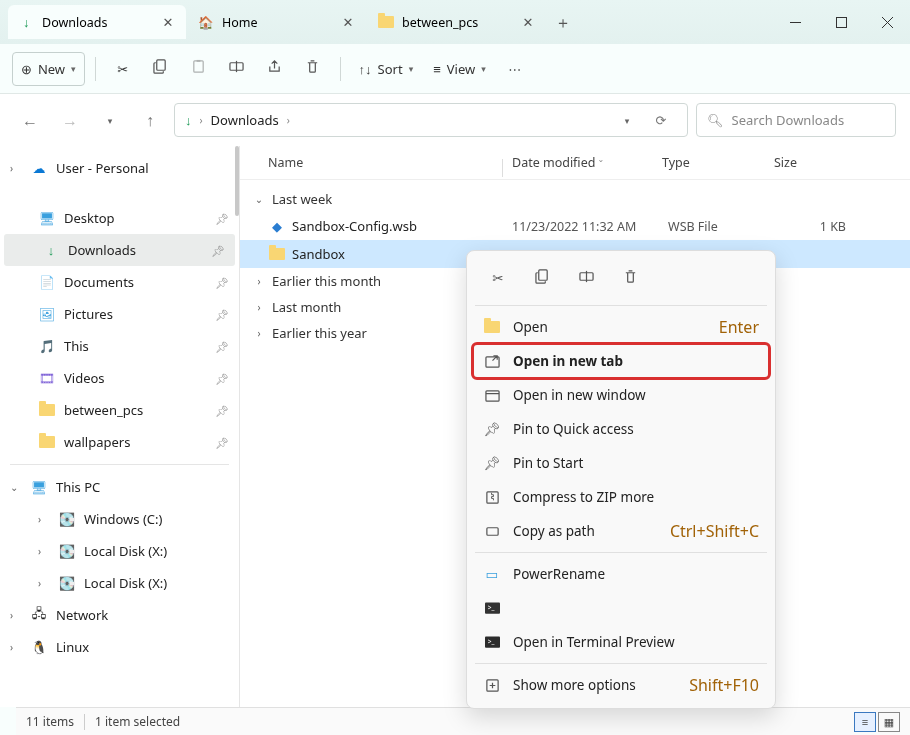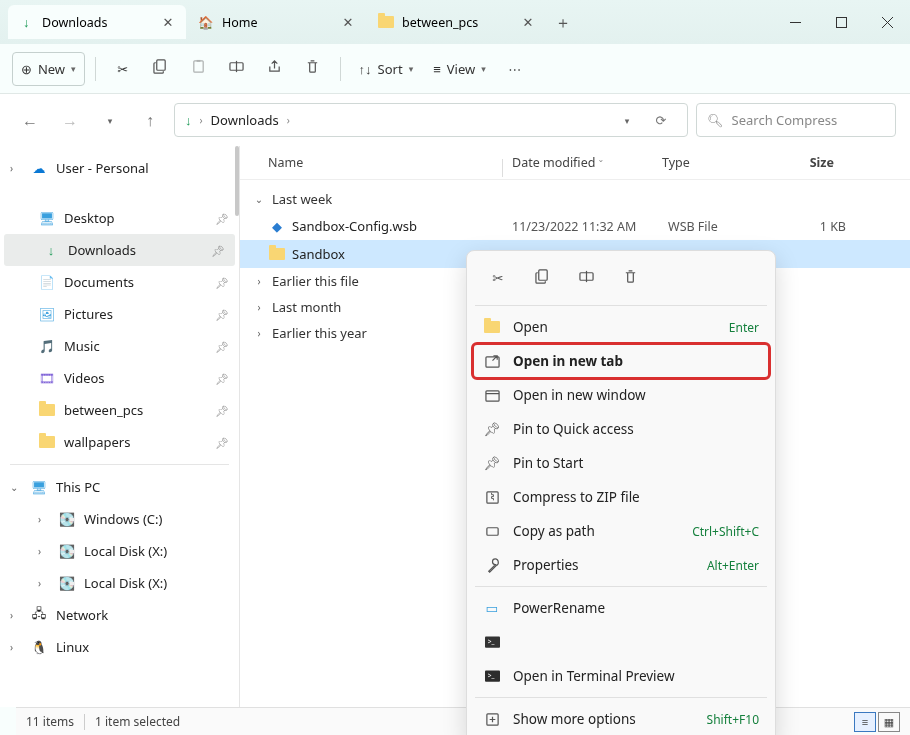--- a/index.html
+++ b/index.html
@@ -49,21 +49,21 @@
   .sb-icon { width: 18px; height: 18px; display: inline-flex; align-items: center; justify-content: center; }
   .sb-sep { height: 1px; background: #e5e5e5; margin: 6px 10px; }
   
   
   .content { flex: 1; display: flex; flex-direction: column; }
   .col-headers { display: flex; height: 34px; align-items: center; padding: 0 20px 0 28px; font-size: 12.5px; color: #444; border-bottom: 1px solid #eee; }
   .col-name { width: 244px; }
   .col-date { width: 150px; position: relative; }
   .col-date::before { content: ""; position: absolute; left: -10px; top: 6px; width: 1px; height: 18px; background: #ddd; }
   .col-type { width: 112px; }
-  .col-size { width: 60px; text-align: right; font-weight: bold; }
+  .col-size { width: 60px; text-align: left; }
   .sort-ind { font-size: 8px; color: #888; margin-left: 2px; vertical-align: super; }
   
   .file-list { flex: 1; padding-top: 6px; }
   .group-header { display: flex; align-items: center; padding: 4px 12px 4px 12px; font-size: 13px; color: #333; gap: 6px; }
   .group-header .exp { width: 14px; font-size: 10px; color: #666; text-align: center; }
   .file-row { display: flex; align-items: center; height: 28px; padding: 0 20px 0 28px; font-size: 13px; color: #222; gap: 6px; }
   .file-row.selected { background: #cde8ff; }
   .file-icon { width: 18px; height: 18px; display: inline-flex; align-items: center; justify-content: center; margin-right: 6px; }
   .f-name { width: 238px; display: flex; align-items: center; }
   .f-date { width: 150px; color: #555; font-size: 12.5px; }
@@ -71,21 +71,21 @@
   .f-size { width: 60px; text-align: right; color: #555; font-size: 12.5px; }
   
   
   .context-menu { position: absolute; left: 466px; top: 250px; width: 310px; background: #f9f9f9; border: 1px solid #ddd; border-radius: 8px; box-shadow: 0 8px 24px rgba(0,0,0,0.15); padding: 6px; font-size: 13.5px; }
   .ctx-icon-row { display: flex; gap: 14px; padding: 6px 10px 8px; }
   .ctx-icon-btn { width: 30px; height: 30px; display: inline-flex; align-items: center; justify-content: center; border-radius: 4px; color: #555; }
   .ctx-sep { height: 1px; background: #e0e0e0; margin: 4px 2px; }
   .ctx-item { display: flex; align-items: center; height: 34px; padding: 0 10px; border-radius: 4px; gap: 12px; color: #222; }
   .ctx-item .ci-icon { width: 18px; height: 18px; display: inline-flex; align-items: center; justify-content: center; color: #555; }
   .ctx-item .ci-label { flex: 1; }
-  .ctx-item .ci-shortcut { font-size: 12px; color: #15803d; }
+  .ctx-item .ci-shortcut { font-size: 16px; color: #a16207; }
   .ctx-item.highlighted { outline: 3px solid #d93030; outline-offset: -1px; font-weight: bold; }
   
   
   .statusbar { height: 28px; border-top: 1px solid #e0e0e0; display: flex; align-items: center; padding: 0 10px; font-size: 12px; color: #444; background: #fafafa; margin-left: 16px; }
   .stat-sep { width: 1px; height: 16px; background: #ccc; margin: 0 10px; }
   .view-toggles { margin-left: auto; display: flex; gap: 2px; }
   .vt-btn { width: 22px; height: 20px; border: 1px solid #888; display: inline-flex; align-items: center; justify-content: center; font-size: 11px; }
   .vt-btn.active { background: #e6f0ff; border-color: #3a78c0; }
   
   
@@ -206,21 +206,21 @@
     <span style="flex:1"></span>
     <div class="addr-actions">
       <div class="nav-btn">
           <span class="chev">▾</span>
         </div>
       <div class="nav-btn">⟳</div>
     </div>
   </div>
   <div class="search-box">
     <span>🔍︎</span>
-    <span>Search Compress</span>
+    <span>Search Downloads</span>
   </div>
 </div>
 
 <div class="main">
 
   <div class="sidebar">
     <div class="sb-item top">
       <span class="exp">›</span>
       <span class="sb-icon" style="color:#0a78d4">☁</span>
       <span>User - Personal</span>
@@ -246,21 +246,21 @@
     </div>
     <div class="sb-item">
       <span class="exp"></span>
       <span class="sb-icon" style="color:#3aa0de">🖼</span>
       <span>Pictures</span>
       <span class="pin">📌︎</span>
     </div>
     <div class="sb-item">
       <span class="exp"></span>
       <span class="sb-icon" style="color:#e8583e">🎵</span>
-      <span>Music</span>
+      <span>This</span>
       <span class="pin">📌︎</span>
     </div>
     <div class="sb-item">
       <span class="exp"></span>
       <span class="sb-icon" style="color:#7a5cd6">🎞</span>
       <span>Videos</span>
       <span class="pin">📌︎</span>
     </div>
     <div class="sb-item">
       <span class="exp"></span>
@@ -335,21 +335,21 @@
       <div class="file-row selected">
         <div class="f-name">
           <span class="file-icon">
               <span class="ico-folder"></span>
             </span>
           <span>Sandbox</span>
         </div>
       </div>
       <div class="group-header">
         <span class="exp">›</span>
-        <span>Earlier this file</span>
+        <span>Earlier this month</span>
       </div>
       <div class="group-header">
         <span class="exp">›</span>
         <span>Last month</span>
       </div>
       <div class="group-header">
         <span class="exp">›</span>
         <span>Earlier this year</span>
       </div>
     </div>
@@ -423,39 +423,30 @@
     <span class="ci-icon">📌︎</span>
     <span class="ci-label">Pin to Start</span>
   </div>
   <div class="ctx-item">
     <span class="ci-icon">
         <svg width="15" height="15" viewBox="0 0 16 16">
           <rect x="2" y="2" width="12" height="12" rx="1" fill="none" stroke="#555" stroke-width="1.3"></rect>
           <path d="M7 3 v2 h2 v2 h-2 v2 h2 v2" fill="none" stroke="#555" stroke-width="1"></path>
         </svg>
       </span>
-    <span class="ci-label">Compress to ZIP file</span>
+    <span class="ci-label">Compress to ZIP more</span>
   </div>
   <div class="ctx-item">
     <span class="ci-icon">
         <svg width="15" height="15" viewBox="0 0 16 16">
           <rect x="2" y="4" width="12" height="8" rx="1" fill="none" stroke="#555" stroke-width="1.3"></rect>
         </svg>
       </span>
     <span class="ci-label">Copy as path</span>
     <span class="ci-shortcut">Ctrl+Shift+C</span>
-  </div>
-  <div class="ctx-item">
-    <span class="ci-icon">
-        <svg width="15" height="15" viewBox="0 0 16 16">
-          <path d="M14 4 a3 3 0 1 0 -3 3 l-7 7 1 1 7-7 a3 3 0 0 0 2-4" fill="none" stroke="#555" stroke-width="1.3"></path>
-        </svg>
-      </span>
-    <span class="ci-label">Properties</span>
-    <span class="ci-shortcut">Alt+Enter</span>
   </div>
   <div class="ctx-sep"></div>
   <div class="ctx-item">
     <span class="ci-icon" style="color:#3aa0de">▭</span>
     <span class="ci-label">PowerRename</span>
   </div>
   <div class="ctx-item">
     <span class="ci-icon">
         <svg width="15" height="12" viewBox="0 0 16 12">
           <rect width="16" height="12" rx="1" fill="#333"></rect>

